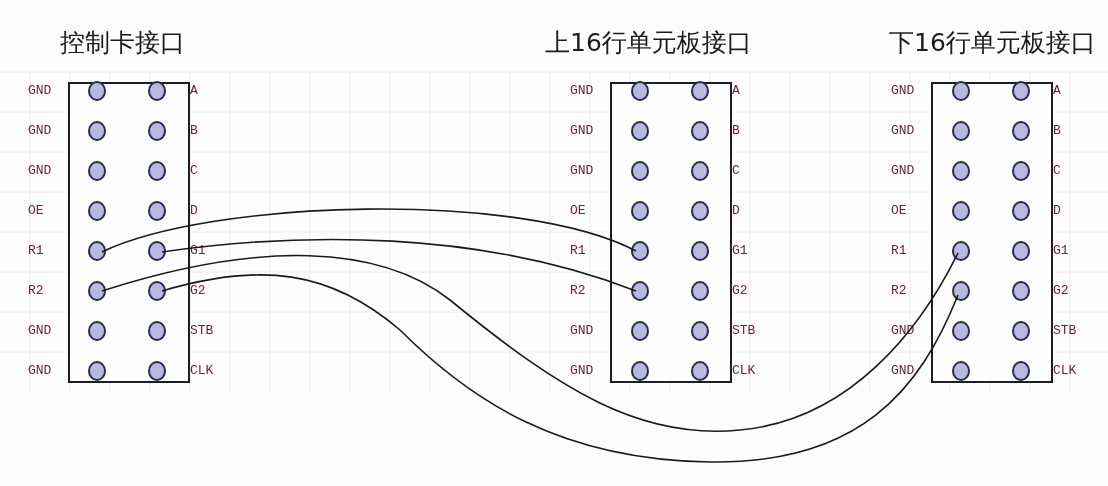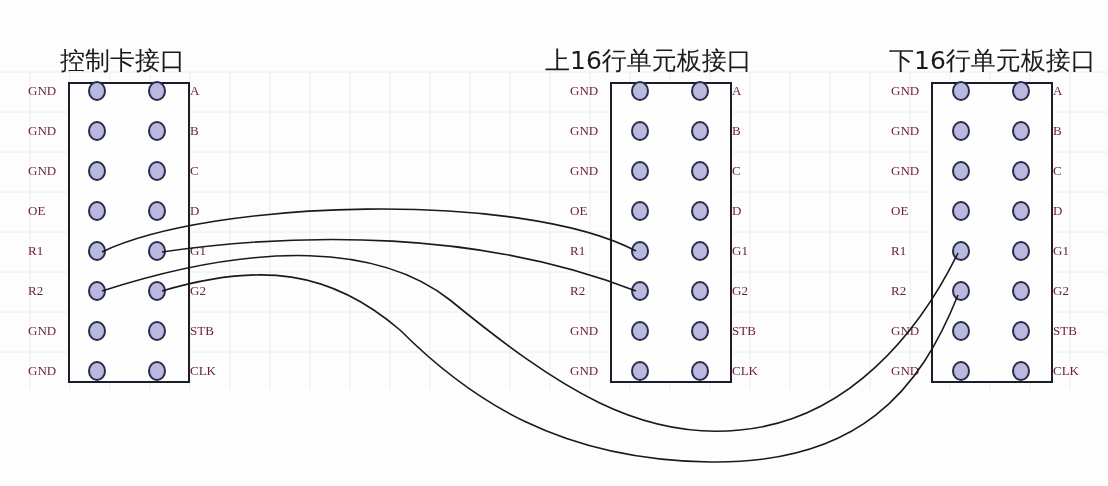--- a/index.html
+++ b/index.html
@@ -1,19 +1,19 @@
 <!DOCTYPE html>
 <html><head>
 <meta charset="utf-8">
 <style>
   html, body { margin: 0; padding: 0; background: #fdfdfd; }
   body { width: 1108px; height: 486px; position: relative; overflow: hidden; font-family: "DejaVu Sans", sans-serif; }
   #canvas { position: absolute; left: 0; top: 0; width: 1108px; height: 486px; }
-  .title { position: absolute; top: 26px; font-size: 25px; color: #1a1a1a; font-family: "DejaVu Sans", sans-serif; white-space: nowrap; margin-top: 18px; }
-  .lbl { position: absolute; font-family: Liberation Serif, serif; font-size: 13px; color: #6b2334; white-space: nowrap; line-height: 14px; }
+  .title { position: absolute; top: 26px; font-size: 25px; color: #1a1a1a; font-family: "DejaVu Sans", sans-serif; white-space: nowrap; }
+  .lbl { position: absolute; font-family: Liberation Mono, monospace; font-size: 13px; color: #6b2334; white-space: nowrap; line-height: 14px; }
   .box { position: absolute; border: 2px solid #1c1c2a; background: #fefefe; box-sizing: border-box; }
   .pin { position: absolute; width: 18px; height: 20px; border-radius: 50%; background: #b9b9e0; border: 2px solid #2a2a4a; box-sizing: border-box; }
 </style>
 </head>
 <body>
 
 <svg id="canvas" viewBox="0 0 1108 486" xmlns="http://www.w3.org/2000/svg">
   <g id="grid" stroke="#ececec" stroke-width="1">
       <line x1="30" x2="30" y1="72" y2="390"></line>
       <line x1="70" x2="70" y1="72" y2="390"></line>

